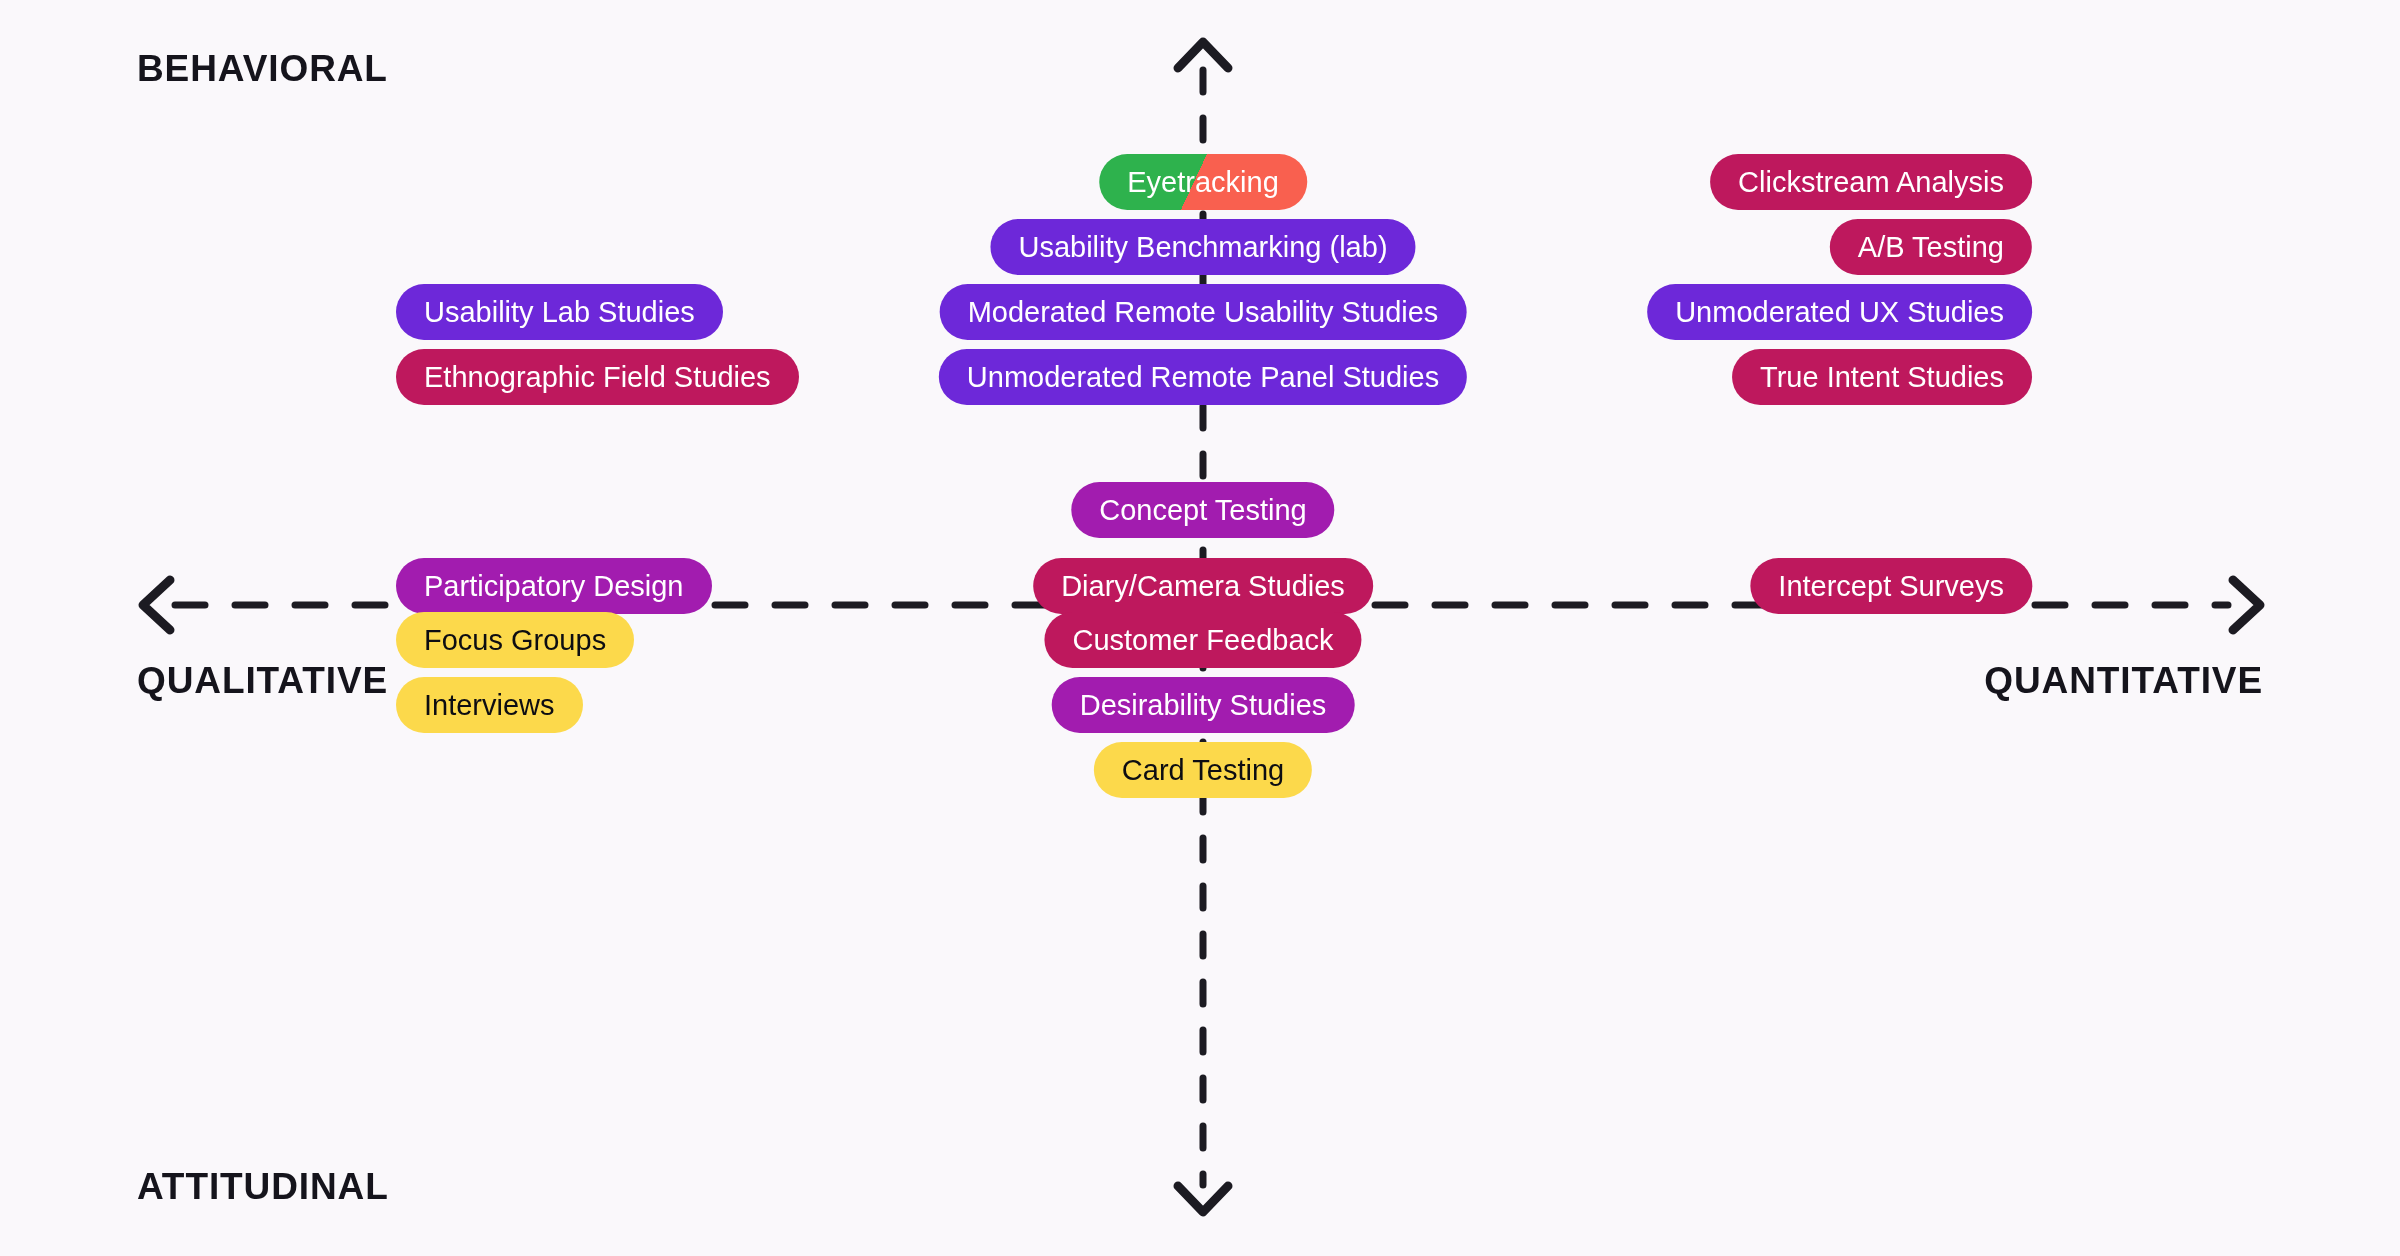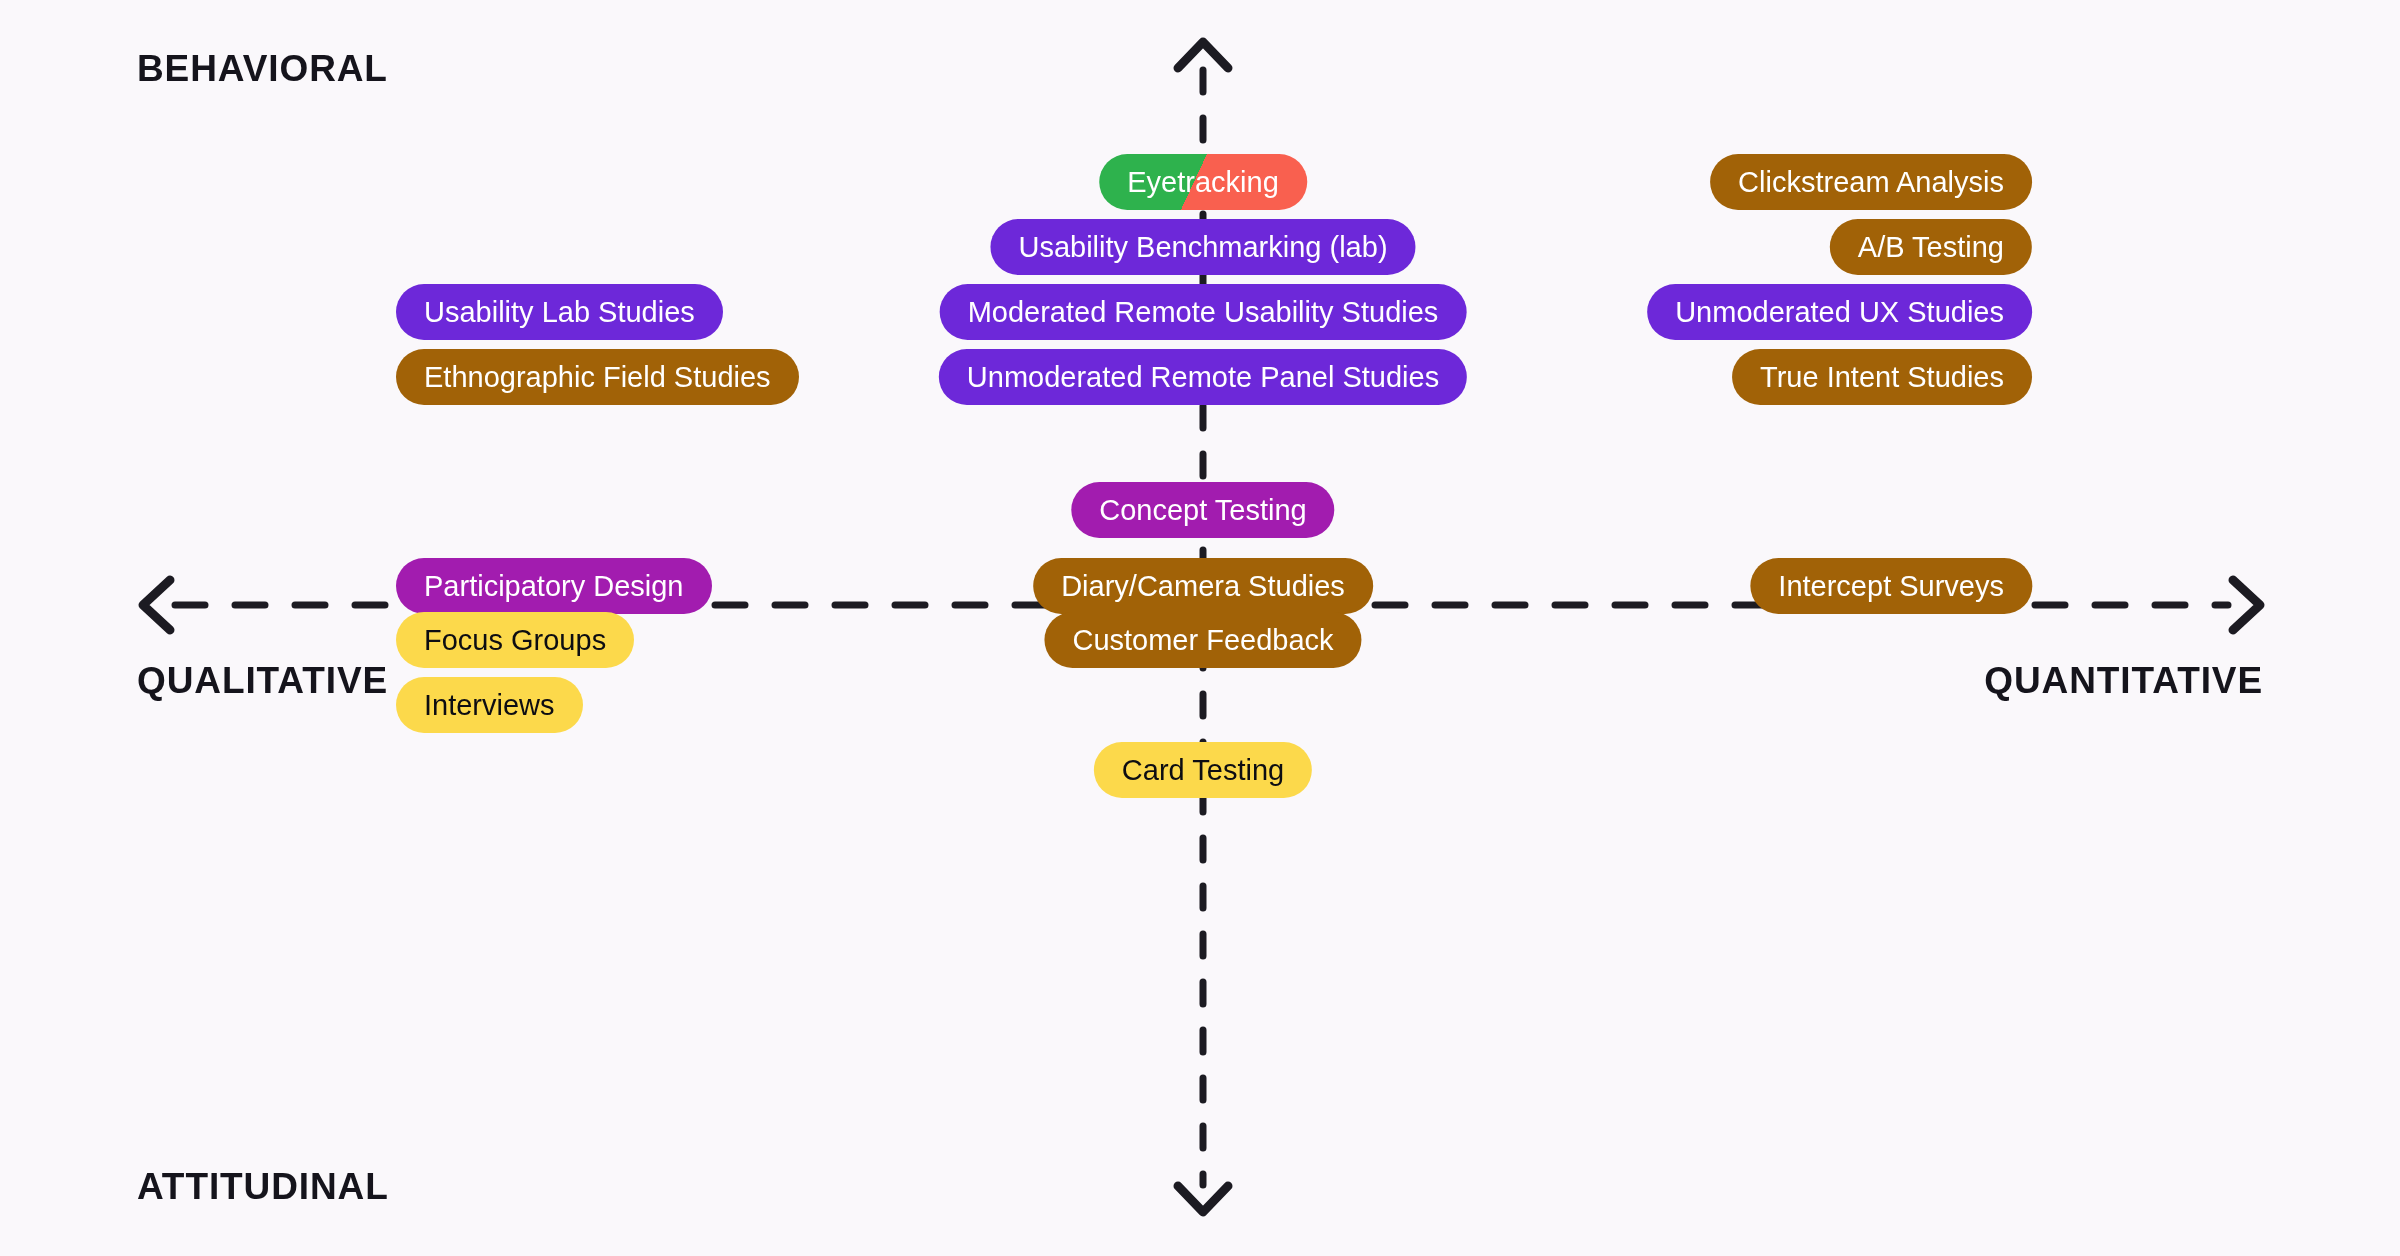--- a/index.html
+++ b/index.html
@@ -54,21 +54,21 @@
     align-items:center;
     justify-content:center;
     padding:0 28px;
     font-size:29px;
     line-height:1;
     white-space:nowrap;
     box-sizing:border-box;
     position:relative;
     z-index:3;
   }
-  .pill.green {background:#a16207;color:#ffffff;}
+  .pill.green {background:#be185d;color:#ffffff;}
   .pill.red   {background:#6d28d9;color:#ffffff;}
   .pill.blue  {background:#a21caf;color:#ffffff;}
   .pill.yellow{background:#fcd94b;color:#0d0d12;}
   .pill.split {
     background:linear-gradient(115deg,#2eb24d 0%,#2eb24d 46%,#f9604f 46%,#f9604f 100%);
     color:#ffffff;
   }
 </style>
 </head>
 <body>
@@ -155,20 +155,23 @@
           <div class="pill yellow">Focus Groups</div>
         </div>
         <div class="col col-center">
           <div class="pill green">Customer Feedback</div>
         </div>
       </div>
       <div class="row" style="top: 673px;">
         <div class="col col-left">
           <div class="pill yellow">Interviews</div>
         </div>
+        <div class="col col-center">
+          <div class="pill blue">Desirability Studies</div>
+        </div>
       </div>
       <div class="row" style="top: 738px;">
         <div class="col col-center">
           <div class="pill yellow">Card Testing</div>
         </div>
       </div>
     </div>
 
 </div>
 

